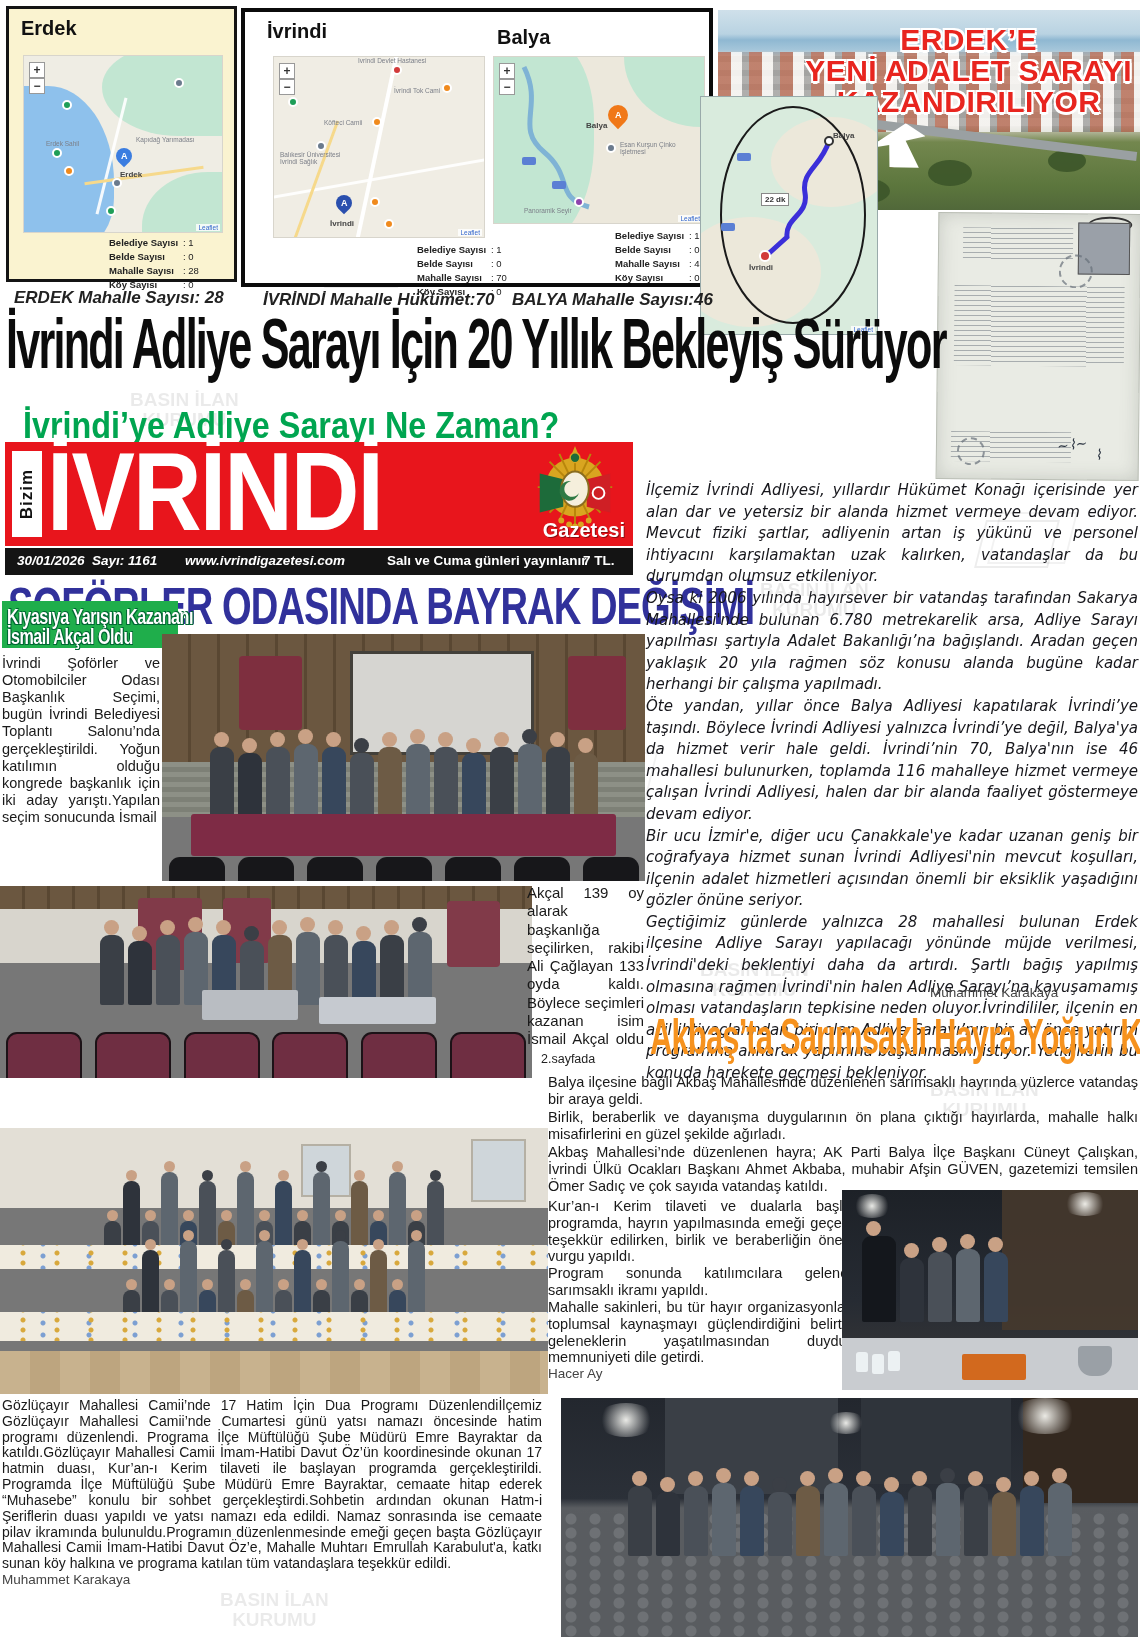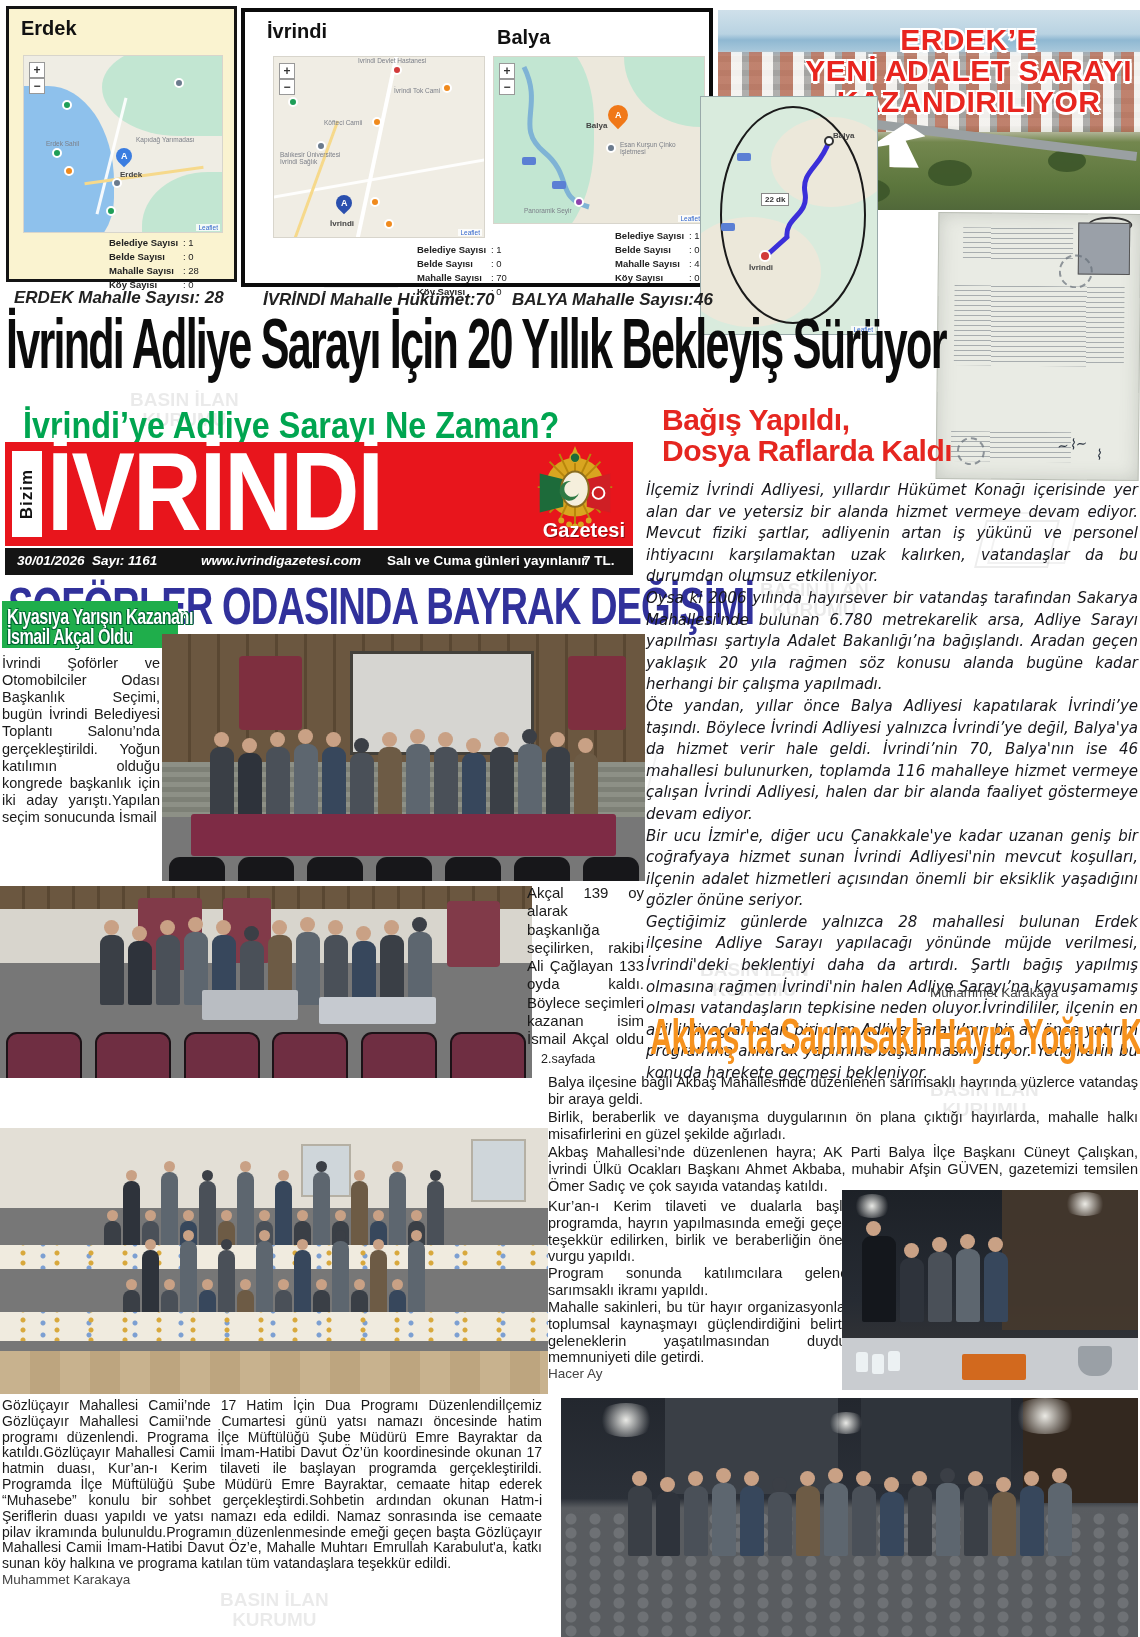--- a/index.html
+++ b/index.html
@@ -362,24 +362,20 @@
     <div class="doc-sign" style="left:120px;top:222px;" data-name="signature">~⌇~</div>
     <div class="doc-sign" style="left:158px;top:232px;" data-name="signature">⌇</div>
   </div>
 
   <div class="caption" style="left:14px;top:288px;" data-name="erdek-caption">ERDEK Mahalle Sayısı: 28</div>
   <div class="caption" style="left:263px;top:290px;" data-name="ivrindi-caption">İVRİNDİ Mahalle Hükümet:70</div>
   <div class="caption" style="left:512px;top:290px;" data-name="balya-caption">BALYA Mahalle Sayısı:46</div>
 
   <div class="abs h-main" data-name="main-headline"><span>İvrindi Adliye Sarayı İçin 20 Yıllık Bekleyiş Sürüyor</span></div>
   <div class="abs h-green" data-name="green-subheadline"><span>İvrindi’ye Adliye Sarayı Ne Zaman?</span></div>
-  <div class="abs h-red" data-name="red-subheadline">
-    <div>Bağış Yapıldı,</div>
-    <div>Dosya Raflarda Kaldı</div>
-  </div>
 
   <div class="abs masthead" data-name="masthead-banner">
     <div class="bizim" data-name="masthead-prefix-box">
         <span data-name="masthead-prefix">Bizim</span>
       </div>
     <div class="mast-name" data-name="masthead-title"><span>İVRİNDİ</span></div>
     <div class="emblem" data-name="ottoman-coat-of-arms-icon">
       <svg viewBox="0 0 100 100" width="100" height="98">
         <g>
           <circle cx="50" cy="44" r="30" fill="#d9a520"></circle>
@@ -405,21 +401,21 @@
               <circle cx="64" cy="78" r="3"></circle>
               <circle cx="50" cy="84" r="3"></circle>
             </g>
         </g>
       </svg>
     </div>
     <div class="gazetesi" data-name="masthead-suffix">Gazetesi</div>
   </div>
   <div class="abs infobar" data-name="masthead-infobar">
     <span style="left:12px;" data-name="issue-date"><i>30/01/2026</i>&nbsp;&nbsp;<i>Sayı: 1161</i></span>
-    <span style="left:196px;" data-name="website">www.ivrindigazetesi.com</span>
+    <span style="left:180px;" data-name="website">www.ivrindigazetesi.com</span>
     <span style="left:382px;font-style:normal;" data-name="publication-schedule">Salı ve Cuma günleri yayınlanır</span>
     <span style="left:578px;font-style:normal;" data-name="price">7 TL.</span>
   </div>
 
   <div class="abs h-sofor" data-name="sofor-headline"><span>ŞOFÖRLER ODASINDA BAYRAK DEĞİŞİMİ</span></div>
   <div class="abs kicker" data-name="sofor-kicker">
     <div>Kıyasıya Yarışın Kazananı</div><br>
     <div>İsmail Akçal Oldu</div>
   </div>
   <div class="abs leftcol" data-name="sofor-column-1">İvrindi Şoförler ve Otomobilciler Odası Başkanlık Seçimi, bugün İvrindi Belediyesi Toplantı Salonu’nda gerçekleştirildi. Yoğun katılımın olduğu kongrede başkanlık için iki aday yarıştı.Yapılan seçim sonucunda İsmail</div>

